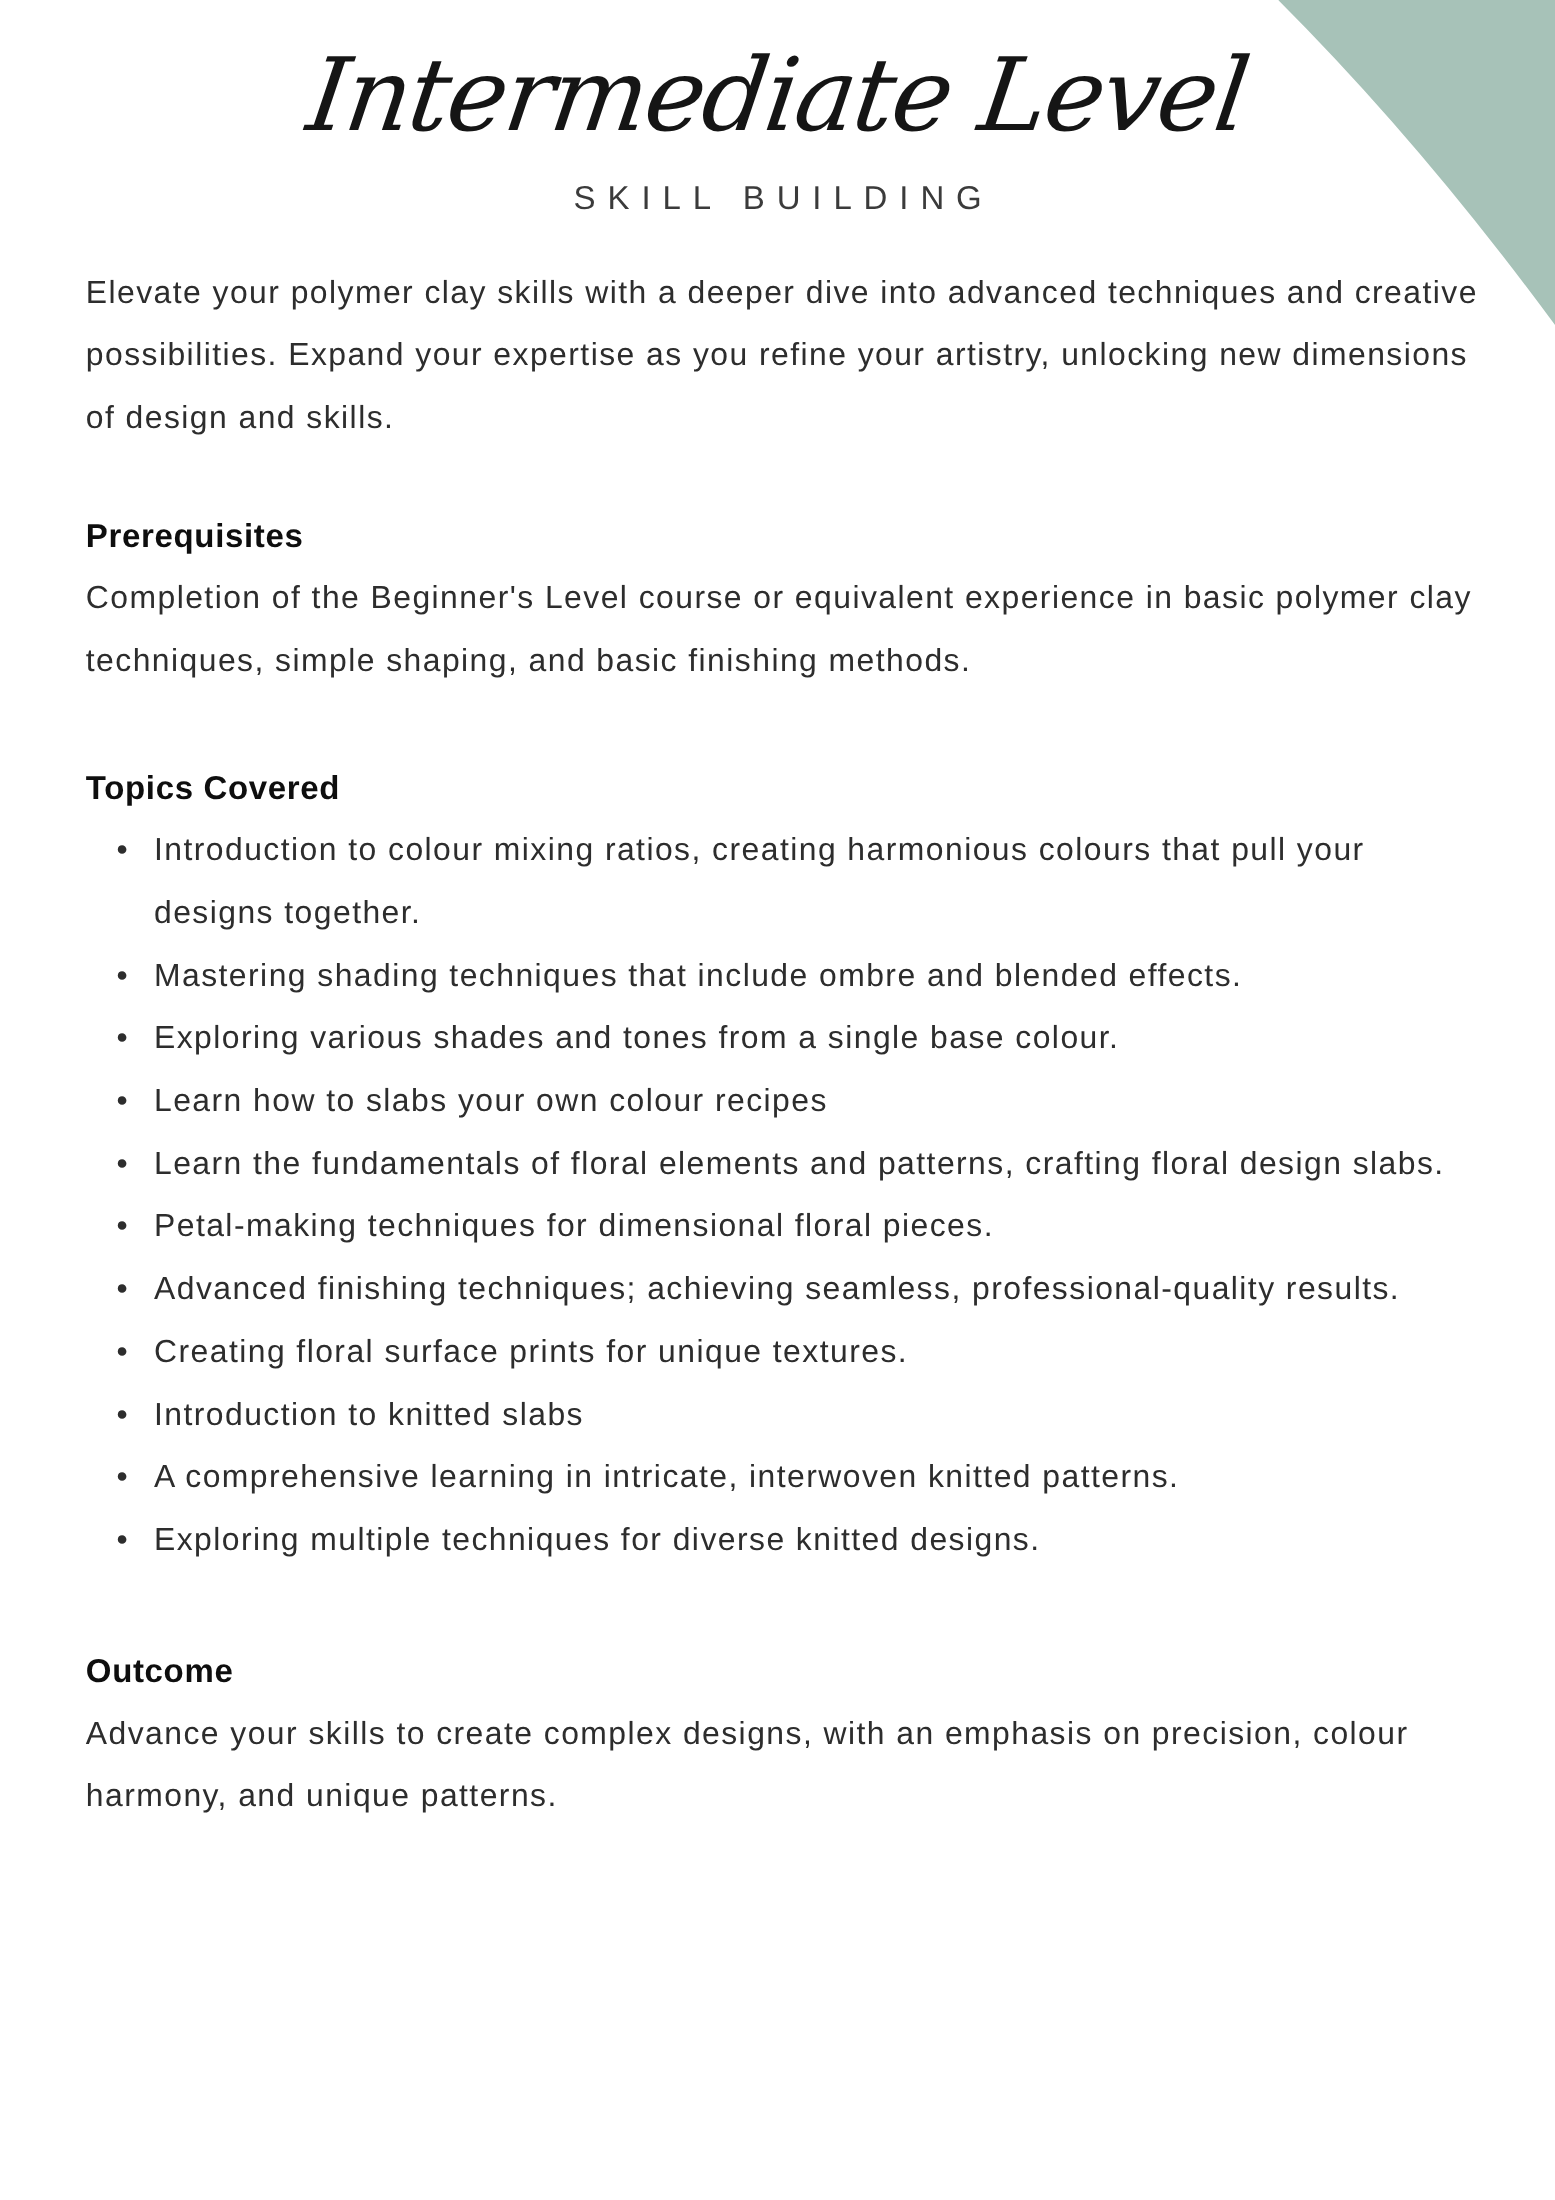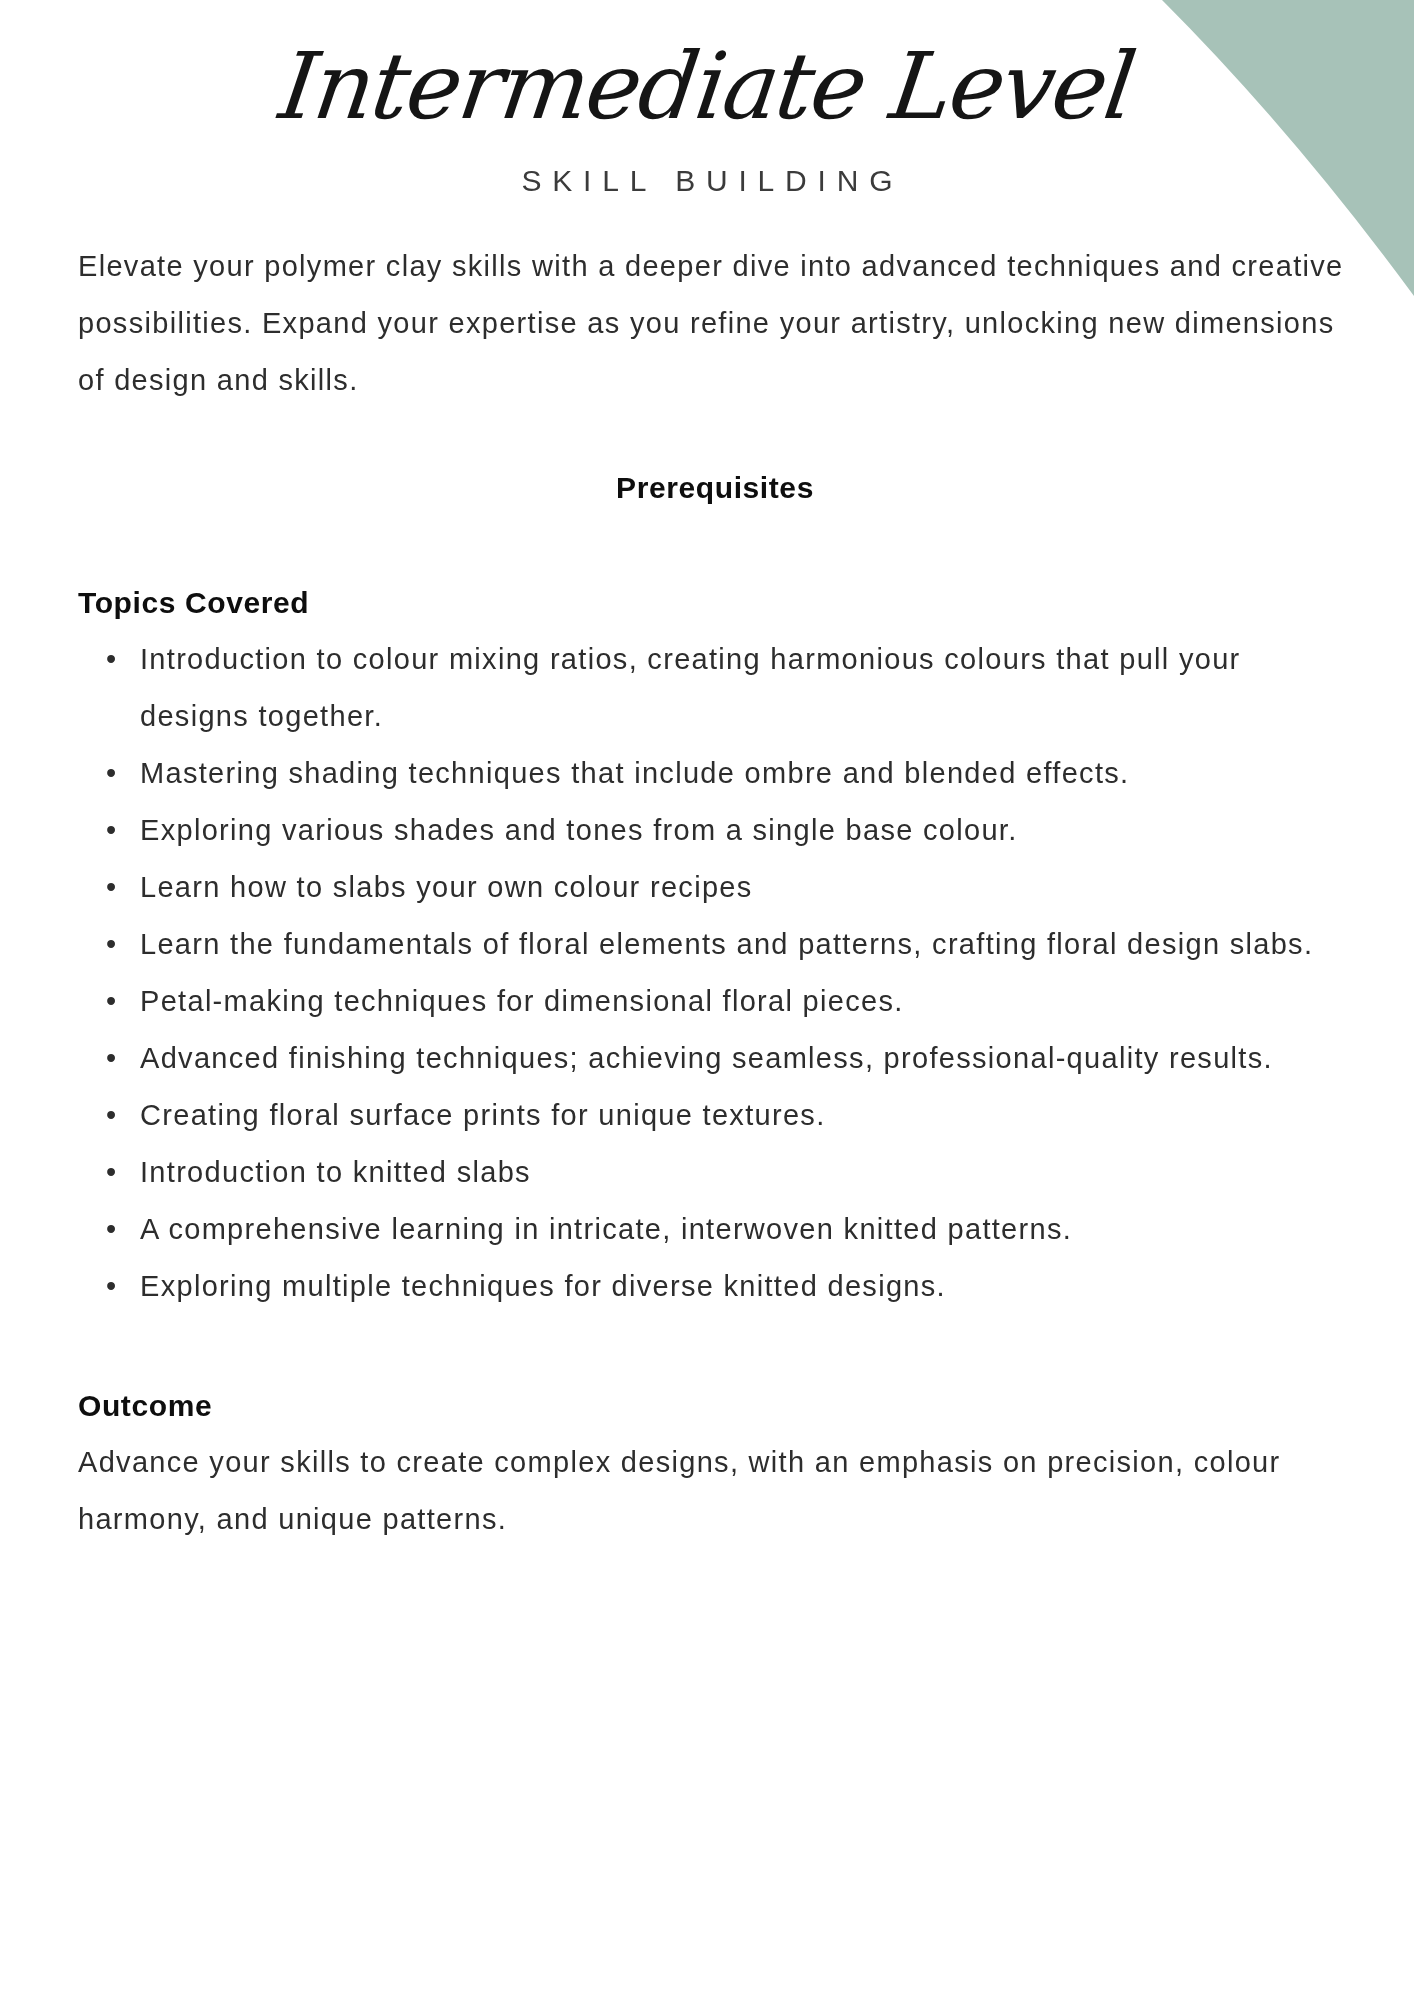--- a/index.html
+++ b/index.html
@@ -60,21 +60,21 @@
   .intro { margin: 40px 0 0 0; }
 
   .sec-heading {
     margin: 0;
     font-size: 30px;
     font-weight: 700;
     letter-spacing: 0.02em;
     color: #0e0e0e;
     line-height: 57px;
   }
-  .prereq-heading  { margin-top: 50px; text-align: center; }
+  .prereq-heading  { margin-top: 50px; }
   .topics-heading  { margin-top: 58px; }
   .outcome-heading { margin-top: 62px; }
 
   .sec-body { margin: 0; }
 
   .topics-list { list-style: none; margin: 0; padding: 0; }
   .topics-list li { display: flex; align-items: flex-start; }
   .bullet-dot { flex: 0 0 34px; margin-left: 28px; }
   .topic-text { flex: 1 1 auto; }
 
@@ -99,20 +99,21 @@
   <header class="header">
     <h1 class="title-script">Intermediate Level</h1>
     <div class="subtitle">SKILL BUILDING</div>
   </header>
 
   <main class="content">
 
     <p class="intro">Elevate your polymer clay skills with a deeper dive into advanced techniques and creative possibilities. Expand your expertise as you refine your artistry, unlocking new dimensions of design and skills.</p>
 
     <h2 class="sec-heading prereq-heading">Prerequisites</h2>
+    <p class="sec-body">Completion of the Beginner's Level course or equivalent experience in basic polymer clay techniques, simple shaping, and basic finishing methods.</p>
 
     <h2 class="sec-heading topics-heading">Topics Covered</h2>
     <ul class="topics-list">
 
         <li>
           <span class="bullet-dot">•</span>
           <span class="topic-text">Introduction to colour mixing ratios, creating harmonious colours that pull your designs together.</span>
         </li>
 
         <li>

